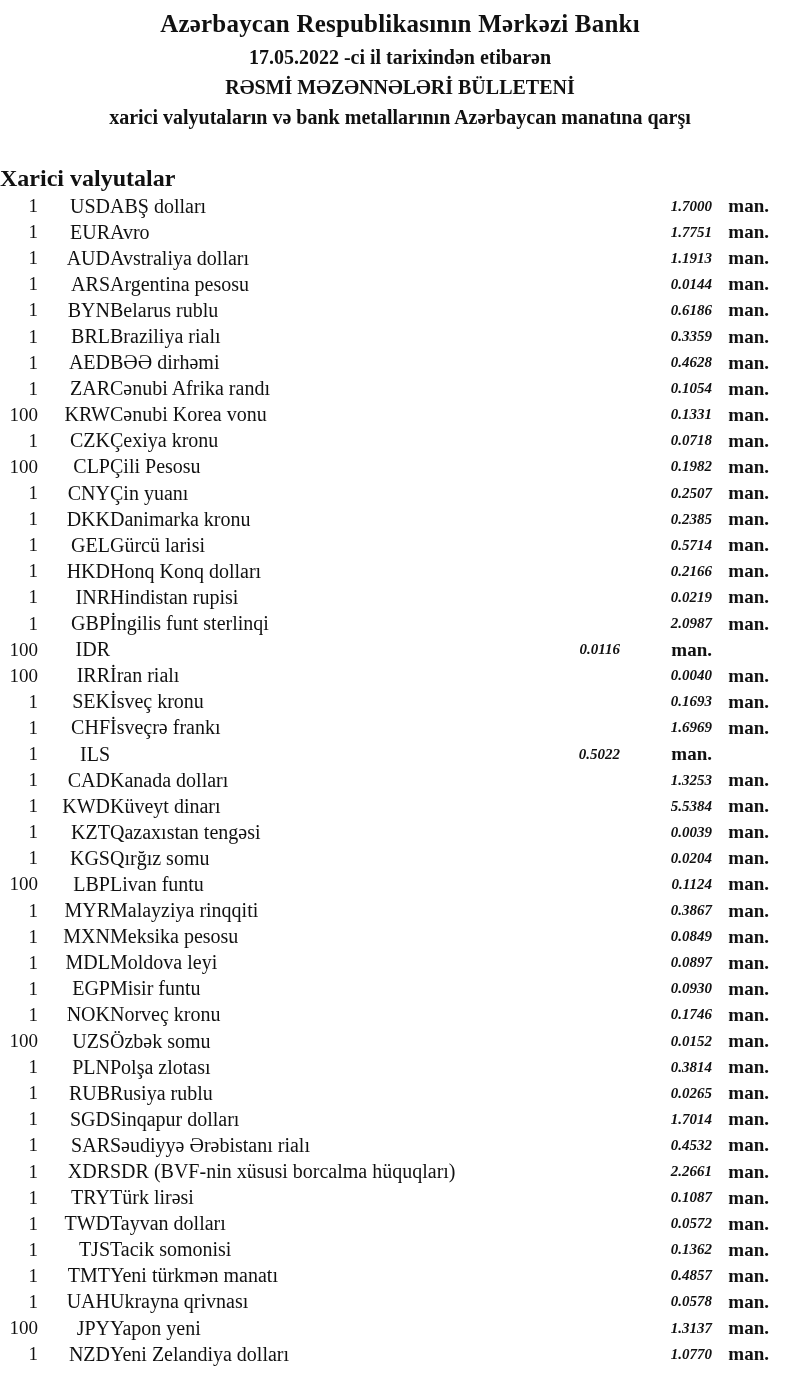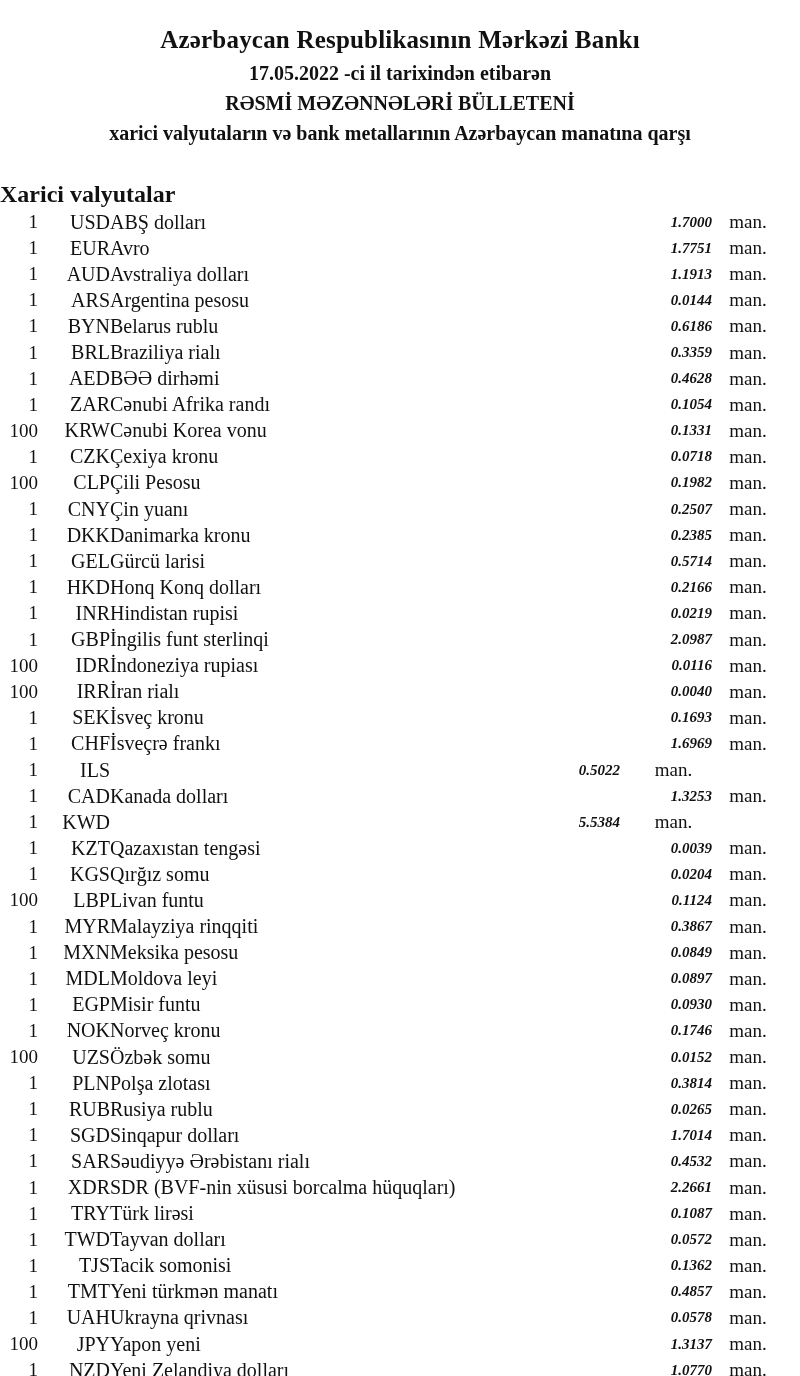--- a/index.html
+++ b/index.html
@@ -5,21 +5,21 @@
   html, body { margin: 0; padding: 0; background: #ffffff; }
   .page {
     position: relative;
     width: 800px;
     height: 1376px;
     background: #ffffff;
     color: #111111;
     font-family: "Liberation Serif", "DejaVu Serif", serif;
     overflow: hidden;
   }
-  .doc-header { text-align: center; padding-top: 22px; }
+  .doc-header { text-align: center; padding-top: 6px; }
   .bank-title {
     margin: 0;
     font-size: 25px;
     font-weight: bold;
     line-height: 36px;
     letter-spacing: 0.2px;
   }
   .hline {
     font-size: 20px;
     font-weight: bold;
@@ -37,21 +37,21 @@
     grid-template-columns: 38px 72px 1fr 92px 57px;
     height: 26.1px;
     align-items: center;
     padding-right: 31px;
     font-size: 19px;
   }
   .qty   { text-align: right; }
   .code  { text-align: right; font-size: 20px; }
   .name  { padding-left: 0px; font-size: 20px; white-space: nowrap; }
   .rate  { text-align: right; font-weight: bold; font-style: italic; font-size: 15px; }
-  .unit  { text-align: center; padding-left: 15px; }
+  .unit  { text-align: right; padding-left: 15px; font-weight: bold; }
 </style>
 </head>
 <body>
 
 <div class="page">
 
   <header class="doc-header">
     <h1 class="bank-title">Azərbaycan Respublikasının Mərkəzi Bankı</h1>
     <div class="hline">17.05.2022 -ci il tarixindən etibarən</div>
     <div class="hline">RƏSMİ MƏZƏNNƏLƏRİ BÜLLETENİ</div>
@@ -193,21 +193,20 @@
       <span class="qty">1</span>
       <span class="code">GBP</span>
       <span class="name">İngilis funt sterlinqi</span>
       <span class="rate">2.0987</span>
       <span class="unit">man.</span>
     </div>
 
     <div class="rate-row">
       <span class="qty">100</span>
       <span class="code">IDR</span>
-      <span class="name">İndoneziya rupiası</span>
       <span class="rate">0.0116</span>
       <span class="unit">man.</span>
     </div>
 
     <div class="rate-row">
       <span class="qty">100</span>
       <span class="code">IRR</span>
       <span class="name">İran rialı</span>
       <span class="rate">0.0040</span>
       <span class="unit">man.</span>
@@ -240,20 +239,21 @@
       <span class="qty">1</span>
       <span class="code">CAD</span>
       <span class="name">Kanada dolları</span>
       <span class="rate">1.3253</span>
       <span class="unit">man.</span>
     </div>
 
     <div class="rate-row">
       <span class="qty">1</span>
       <span class="code">KWD</span>
+      <span class="name">Küveyt dinarı</span>
       <span class="rate">5.5384</span>
       <span class="unit">man.</span>
     </div>
 
     <div class="rate-row">
       <span class="qty">1</span>
       <span class="code">KZT</span>
       <span class="name">Qazaxıstan tengəsi</span>
       <span class="rate">0.0039</span>
       <span class="unit">man.</span>

